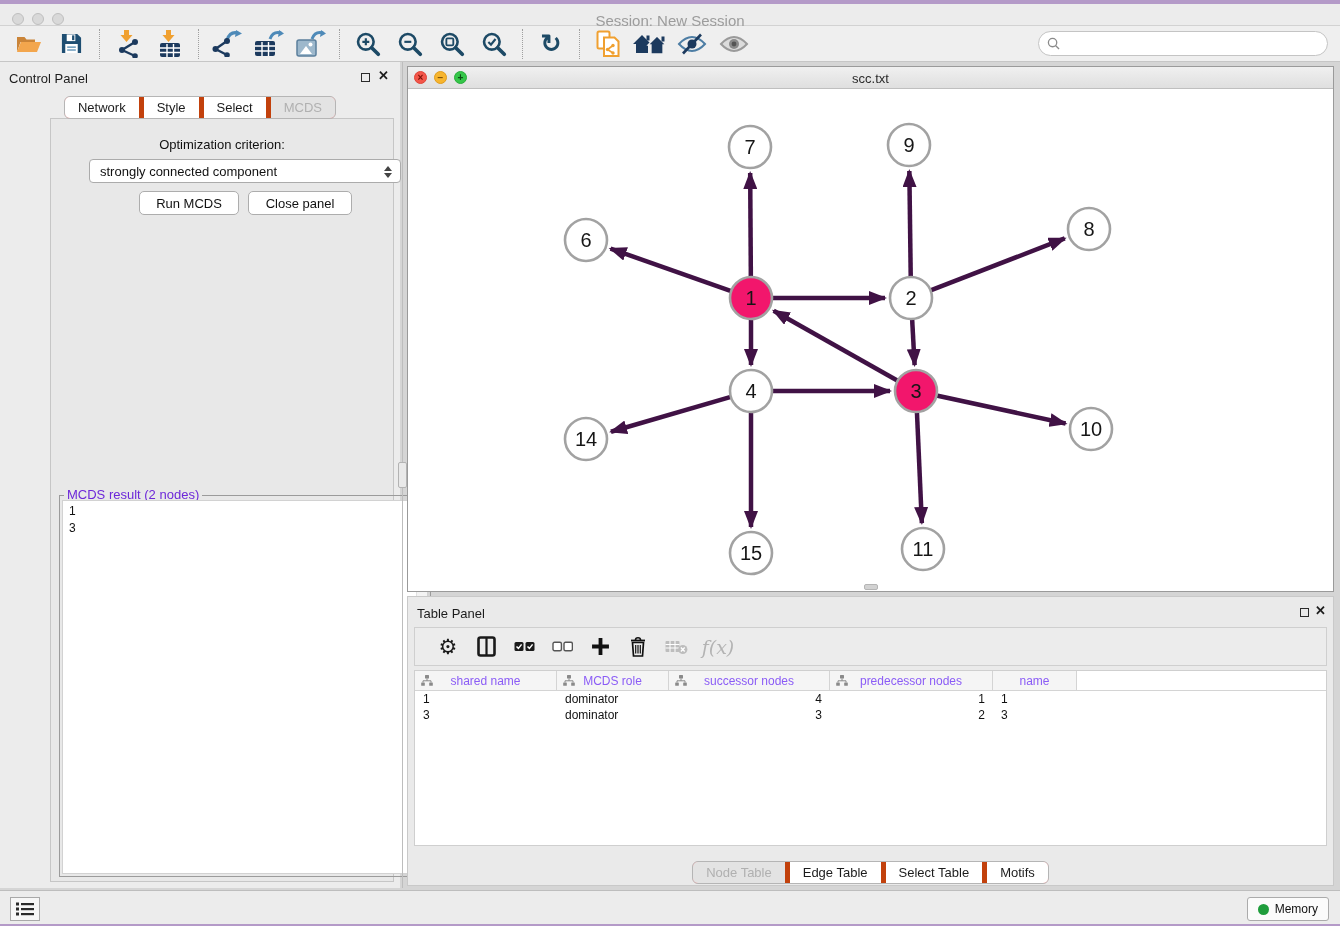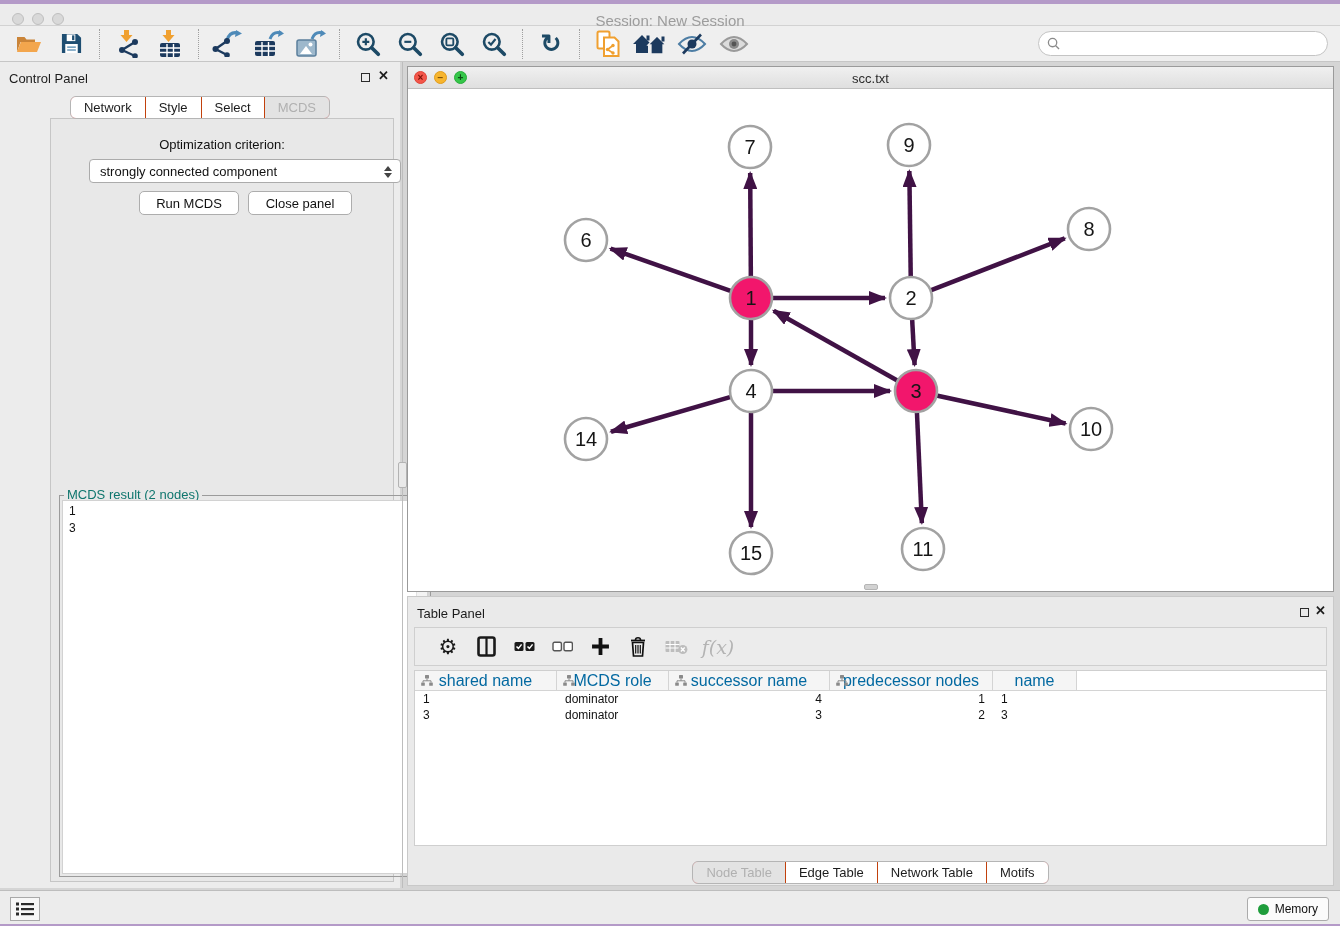--- a/index.html
+++ b/index.html
@@ -27,33 +27,33 @@
   .searchbox { position:absolute; right:12px; top:31px; width:290px; height:25px; background:#fff; border:1px solid #c4c4c4; border-radius:13px; display:flex; align-items:center; padding:0 8px; }
   .searchbox input { border:none; outline:none; flex:1; font-size:12px; font-family:"Liberation Sans",sans-serif; background:transparent; margin-left:5px; }
 
   
   .control-panel { left:0; top:62px; width:400px; height:826px; background:#ececec; }
   .panel-head { position:absolute; left:0; top:0; width:100%; height:32px; }
   .panel-title { position:absolute; left:9px; top:9px; font-size:13px; color:#1c1c1c; }
   .float-btn { position:absolute; width:9px; height:9px; border:1.5px solid #2b2b2b; top:11px; }
   .close-btn { position:absolute; top:7px; font-size:13px; font-weight:bold; color:#1c1c1c; line-height:1; }
   .seg-row { display:inline-flex; border:1px solid #b5b5b5; border-radius:6px; overflow:hidden; background:#fca5a5; }
-  .seg { padding:3px 13px; font-size:13px; color:#1c1c1c; background:#fff; border-left:1px solid #c2410c; cursor:default; white-space:nowrap; }
+  .seg { padding:3px 13px; font-size:13px; color:#1c1c1c; background:#fff; border-left:5px solid #c2410c; cursor:default; white-space:nowrap; }
   .seg:first-child { border-left:none; }
   .seg.sel { background:#e3e3e3; color:#b0b0b0; }
   .cp-tabs { position:absolute; left:0; top:34px; width:100%; text-align:center; z-index:2; }
   .cp-content { position:absolute; left:6px; right:6px; top:56px; bottom:6px; background:#e8e8e8; border:1px solid #c6c6c6;margin-left:44px; }
   .opt-label { position:absolute; left:0; top:18px; width:100%; text-align:center; font-size:13px; color:#111; }
   .dropdown { position:absolute; left:38px; top:40px; width:312px; height:24px; background:#fff; border:1px solid #ababab; border-radius:4px; display:flex; align-items:center; font-size:13px; color:#111; padding-left:10px; }
   .dd-stepper { position:absolute; right:6px; top:3px; width:12px; height:17px; display:flex; flex-direction:column; align-items:center; justify-content:center; gap:2px; }
   .dd-up { width:0; height:0; border-left:4px solid transparent; border-right:4px solid transparent; border-bottom:5px solid #444; }
   .dd-down { width:0; height:0; border-left:4px solid transparent; border-right:4px solid transparent; border-top:5px solid #444; }
   .cp-btn { position:absolute; top:72px; height:24px; background:#fff; border:1px solid #adadad; border-radius:5px; font-size:13px; color:#111; display:flex; align-items:center; justify-content:center; }
   .mcds-fieldset { position:absolute; left:8px; top:376px; width:372px; height:382px; border:1px solid #9b9b9b; background:transparent; }
-  .mcds-legend { position:absolute; left:4px; top:-9px; background:#e8e8e8; font-size:13px; color:#0f766e; padding:0 3px; }
+  .mcds-legend { position:absolute; left:4px; top:-9px; background:#e8e8e8; font-size:13px; color:#6d28d9; padding:0 3px; }
   .mcds-textarea { position:absolute; left:2px; right:2px; top:4px; bottom:2px; background:#fff; border:1px solid #d2d2d2; }
   .mcds-text { position:absolute; left:6px; top:2px; right:16px; font-size:12px; color:#111; white-space:pre; line-height:17px; }
   .mcds-scroll { position:absolute; right:0; top:0; bottom:0; width:11px; background:#f3f3f3; border-left:1px solid #e0e0e0; }
 
   
   .vsplit-line { left:402px; top:62px; width:1px; height:826px; background:#bdbdbd; }
   .split-handle { left:398px; top:462px; width:9px; height:26px; background:#e9e9e9; border:1px solid #b3b3b3; border-radius:2px; }
 
   
   .net-window { left:407px; top:66px; width:927px; height:526px; background:#fff; border:1px solid #9a9a9a; }
@@ -67,21 +67,21 @@
   .net-handle { position:absolute; left:456px; bottom:1px; width:14px; height:6px; background:#d2d2d2; border:1px solid #b5b5b5; border-radius:2px; }
 
   
   .table-panel { left:407px; top:596px; width:927px; height:290px; background:#eaeaea; border:1px solid #c9c9c9; }
   .tp-toolbar { position:absolute; left:6px; right:6px; top:30px; height:39px; background:#ececec; border:1px solid #cfcfcf; display:flex; align-items:center; padding-left:14px; gap:0; }
   .tpbtn { width:38px; height:32px; display:flex; align-items:center; justify-content:center; }
   .gear-glyph { font-size:21px; color:#1a1a1a; line-height:1; }
   .fx-glyph { font-family:"DejaVu Serif", serif; font-style:italic; font-size:19px; color:#b3b3b3; }
   .tp-table { position:absolute; left:6px; right:6px; top:73px; height:176px; background:#fff; border:1px solid #cfcfcf; overflow:hidden; }
   .thead { display:flex; height:20px; background:#f5f5f5; border-bottom:1px solid #d4d4d4; }
-  .th { display:flex; align-items:center; justify-content:center; gap:5px; font-size:16px; color:#0369a1; border-right:1px solid #d4d4d4; position:relative; }
+  .th { display:flex; align-items:center; justify-content:center; gap:5px; font-size:12px; color:#8b5cf6; border-right:1px solid #d4d4d4; position:relative; }
   .th .sorticon { position:absolute; left:6px; top:4px; }
   .th-rest { flex:1; background:#fff; }
   .tr { display:flex; height:16px; }
   .td { font-size:12px; color:#111; padding:1px 8px; white-space:nowrap; overflow:hidden; }
   .tp-tabs { position:absolute; left:0; top:264px; width:100%; text-align:center; }
 
   
   .statusbar { left:0; top:890px; width:1340px; height:34px; background:#ececec; border-top:1px solid #bdbdbd; }
   .list-btn { position:absolute; left:10px; top:6px; width:30px; height:24px; background:#f7f7f7; border:1px solid #a9a9a9; display:flex; align-items:center; justify-content:center; }
   .memory-btn { position:absolute; right:11px; top:6px; height:24px; background:#fbfbfb; border:1px solid #ababab; border-radius:3px; display:flex; align-items:center; gap:6px; padding:0 10px; font-size:12px; color:#111; }
@@ -409,21 +409,21 @@
           </svg>
           <span>MCDS role</span>
         </div>
         <div class="th" style="width: 161px;">
           <svg class="sorticon" width="12" height="11" viewBox="0 0 12 11">
             <rect x="4" y="0" width="4" height="3.4" rx="0.5" fill="#8a8a8a"></rect>
             <path d="M6 3.4 V5.8 M2 5.8 H10 M2 5.8 V7.4 M10 5.8 V7.4" stroke="#8a8a8a" stroke-width="1" fill="none"></path>
             <rect x="0.2" y="7.4" width="3.6" height="3.4" rx="0.5" fill="#8a8a8a"></rect>
             <rect x="8.2" y="7.4" width="3.6" height="3.4" rx="0.5" fill="#8a8a8a"></rect>
           </svg>
-          <span>successor name</span>
+          <span>successor nodes</span>
         </div>
         <div class="th" style="width: 163px;">
           <svg class="sorticon" width="12" height="11" viewBox="0 0 12 11">
             <rect x="4" y="0" width="4" height="3.4" rx="0.5" fill="#8a8a8a"></rect>
             <path d="M6 3.4 V5.8 M2 5.8 H10 M2 5.8 V7.4 M10 5.8 V7.4" stroke="#8a8a8a" stroke-width="1" fill="none"></path>
             <rect x="0.2" y="7.4" width="3.6" height="3.4" rx="0.5" fill="#8a8a8a"></rect>
             <rect x="8.2" y="7.4" width="3.6" height="3.4" rx="0.5" fill="#8a8a8a"></rect>
           </svg>
           <span>predecessor nodes</span>
         </div>
@@ -446,21 +446,21 @@
           <div class="td" style="width: 161px; text-align: right;">3</div>
           <div class="td" style="width: 163px; text-align: right;">2</div>
           <div class="td" style="width: 84px; text-align: left;">3</div>
         </div>
       </div>
   </div>
   <div class="tp-tabs">
     <span class="seg-row">
         <span class="seg sel">Node Table</span>
         <span class="seg">Edge Table</span>
-        <span class="seg">Network Table</span>
+        <span class="seg">Select Table</span>
         <span class="seg">Motifs</span>
       </span>
   </div>
 </div>
 
 <div class="abs statusbar">
   <div class="list-btn">
     <svg width="18" height="14" viewBox="0 0 18 14">
       <rect x="0" y="0.5" width="3" height="3" fill="#2b2b2b"></rect>
         <rect x="5" y="1" width="13" height="2.2" fill="#2b2b2b"></rect>

